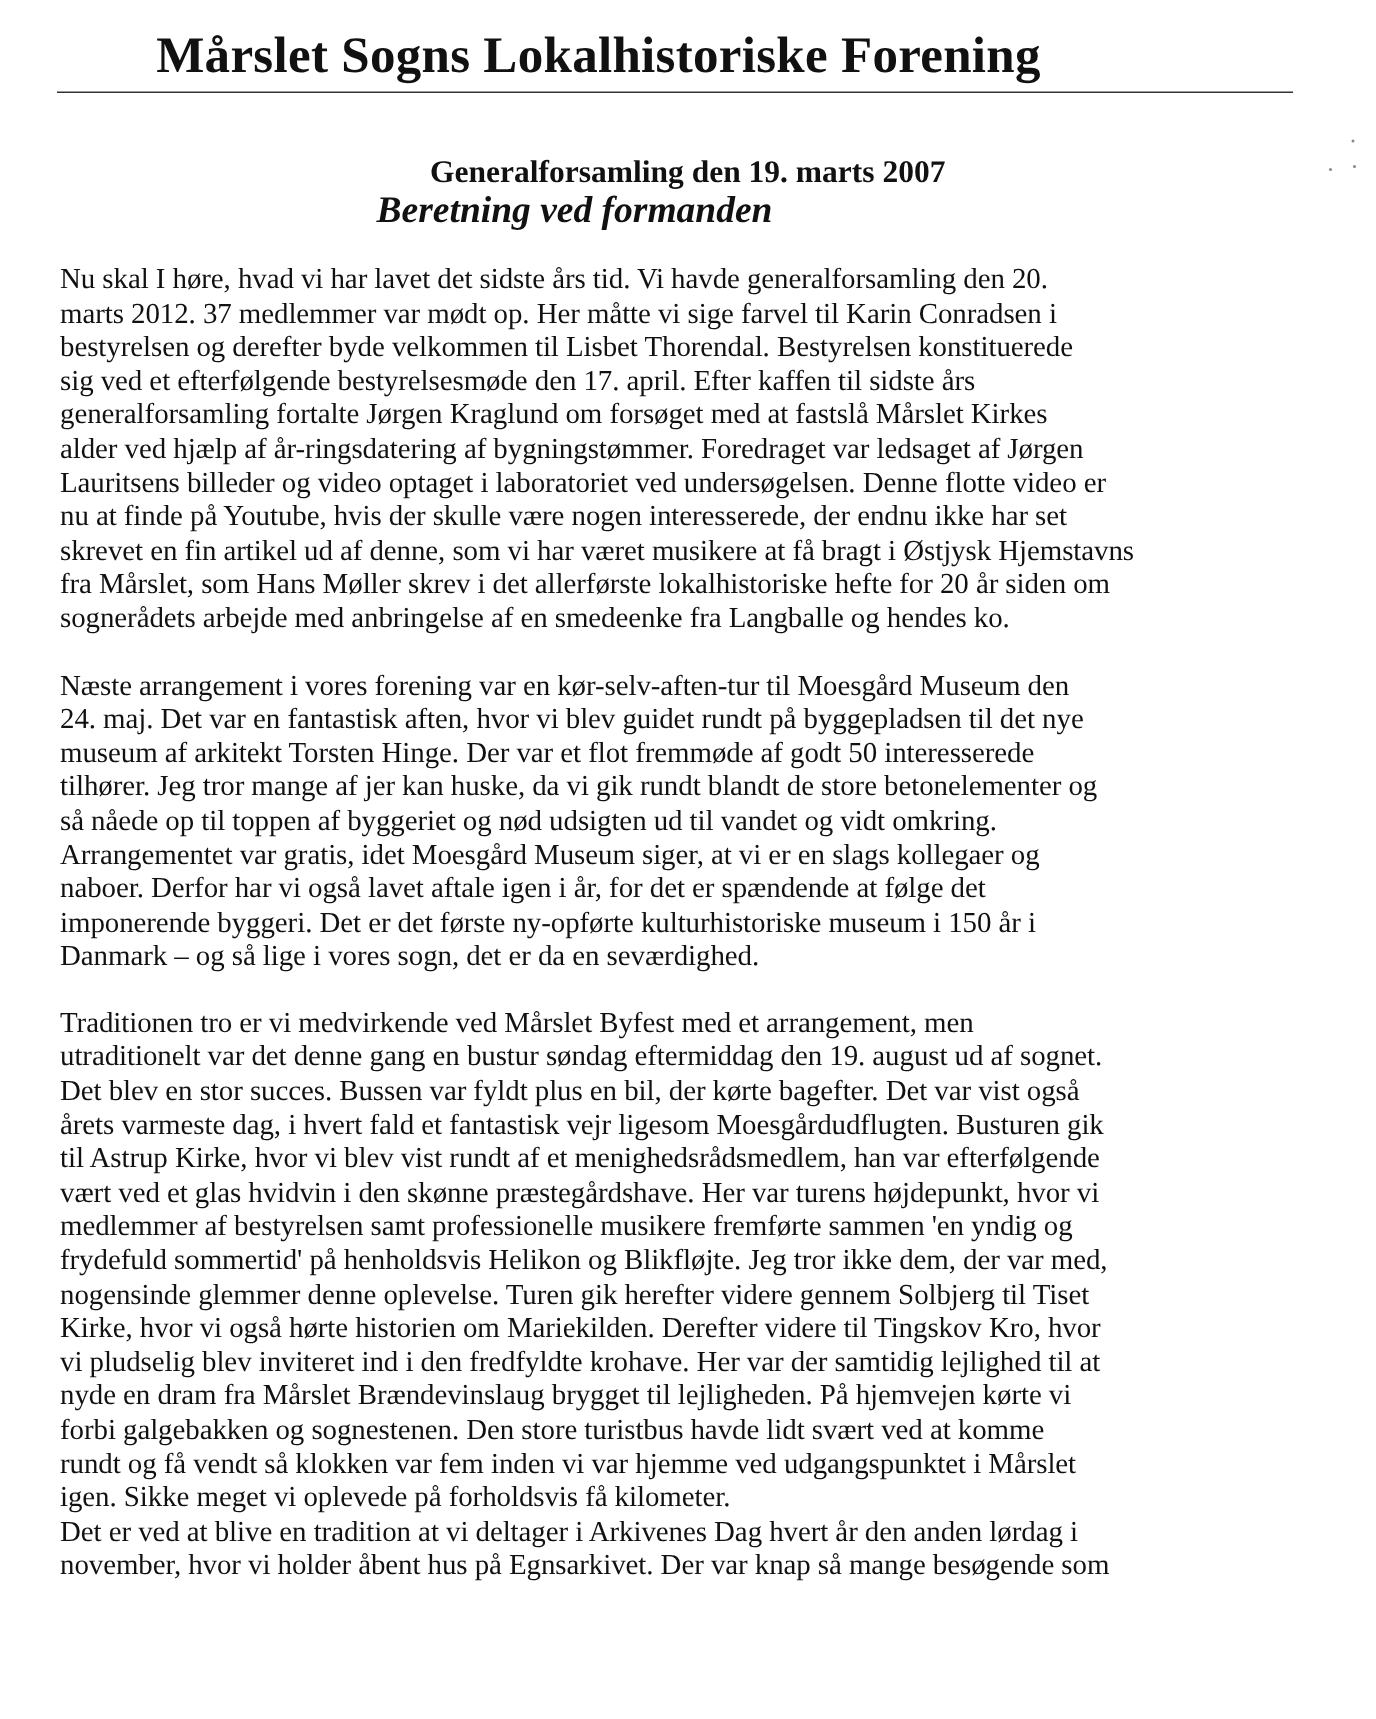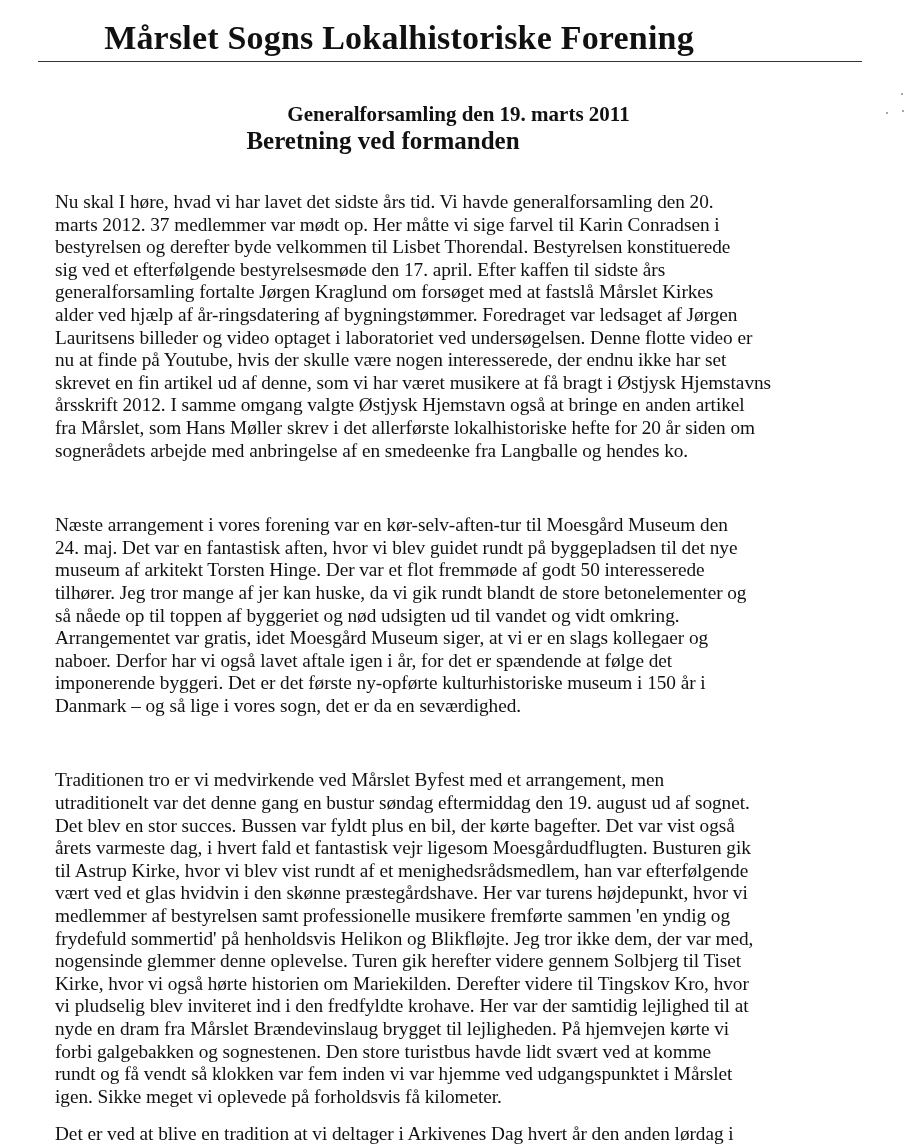--- a/index.html
+++ b/index.html
@@ -6,53 +6,52 @@
     body { width: 917px; height: 1146px; overflow: hidden; position: relative;
            font-family: "DejaVu Serif", "Liberation Serif", serif; color: #111; }
     .masthead { position: absolute; left: 0; width: 798px; top: 18px; text-align: center;
                 font-family: "Liberation Serif", serif; font-weight: bold; font-size: 34px;
                 letter-spacing: 0.2px; line-height: 40px; }
     .rule { position: absolute; left: 38px; width: 824px; top: 61px; height: 0;
             border-top: 1.5px solid #333; }
     .subtitle { position: absolute; left: 0; width: 917px; top: 101px; text-align: center;
                 font-family: "Liberation Serif", serif; font-weight: bold; font-size: 21px; line-height: 26px; }
     .heading { position: absolute; left: 0; width: 766px; top: 126px; text-align: center;
-               font-family: "Liberation Serif", serif; font-weight: bold; font-size: 25px; line-height: 30px; }
+               font-family: "Liberation Serif", serif; font-weight: bold; font-size: 25px; line-height: 30px; font-style: italic; }
     .body-text { position: absolute; left: 40px; width: 840px; top: 176px; }
-    .para { margin: 15px; }
+    .para { margin: 0; }
     .line { display: block; white-space: nowrap; font-family: "Liberation Serif", serif;
             font-size: 19.3px; line-height: 22.6px; letter-spacing: -0.05px; }
     .gap { height: 22px; }
     .speck { position: absolute; width: 2px; height: 2px; background: #888; border-radius: 1px; }
   </style>
 </head>
 <body>
 
 <div class="masthead">Mårslet Sogns Lokalhistoriske Forening</div>
 <div class="rule"></div>
 
-<div class="subtitle">Generalforsamling den 19. marts 2011</div>
+<div class="subtitle">Generalforsamling den 19. marts 2007</div>
 <div class="heading">Beretning ved formanden</div>
 
 <span class="speck" style="left:901px;top:93px;"></span>
 <span class="speck" style="left:886px;top:112px;"></span>
 <span class="speck" style="left:902px;top:110px;"></span>
 
 <div class="body-text">
   <div class="para">
     <span class="line">Nu skal I høre, hvad vi har lavet det sidste års tid. Vi havde generalforsamling den 20.</span>
     <span class="line">marts 2012. 37 medlemmer var mødt op. Her måtte vi sige farvel til Karin Conradsen i</span>
     <span class="line">bestyrelsen og derefter byde velkommen til Lisbet Thorendal. Bestyrelsen konstituerede</span>
     <span class="line">sig ved et efterfølgende bestyrelsesmøde den 17. april. Efter kaffen til sidste års</span>
     <span class="line">generalforsamling fortalte Jørgen Kraglund om forsøget med at fastslå Mårslet Kirkes</span>
     <span class="line">alder ved hjælp af år-ringsdatering af bygningstømmer. Foredraget var ledsaget af Jørgen</span>
     <span class="line">Lauritsens billeder og video optaget i laboratoriet ved undersøgelsen. Denne flotte video er</span>
     <span class="line">nu at finde på Youtube, hvis der skulle være nogen interesserede, der endnu ikke har set</span>
     <span class="line">skrevet en fin artikel ud af denne, som vi har været musikere at få bragt i Østjysk Hjemstavns</span>
-    <span class="line">årsskrift 2012. I samme omgang valgte Østjysk Hjemstavn også at bringe en anden artikel</span>
     <span class="line">fra Mårslet, som Hans Møller skrev i det allerførste lokalhistoriske hefte for 20 år siden om</span>
     <span class="line">sognerådets arbejde med anbringelse af en smedeenke fra Langballe og hendes ko.</span>
   </div>
   <div class="gap"></div>
   <div class="para">
     <span class="line">Næste arrangement i vores forening var en kør-selv-aften-tur til Moesgård Museum den</span>
     <span class="line">24. maj. Det var en fantastisk aften, hvor vi blev guidet rundt på byggepladsen til det nye</span>
     <span class="line">museum af arkitekt Torsten Hinge. Der var et flot fremmøde af godt 50 interesserede</span>
     <span class="line">tilhører. Jeg tror mange af jer kan huske, da vi gik rundt blandt de store betonelementer og</span>
     <span class="line">så nåede op til toppen af byggeriet og nød udsigten ud til vandet og vidt omkring.</span>

